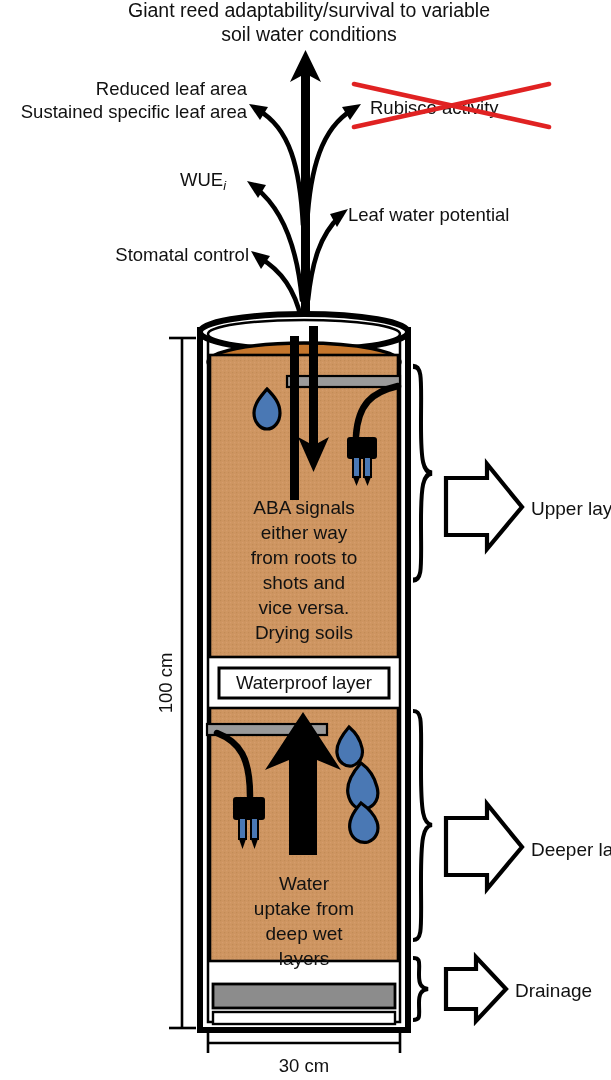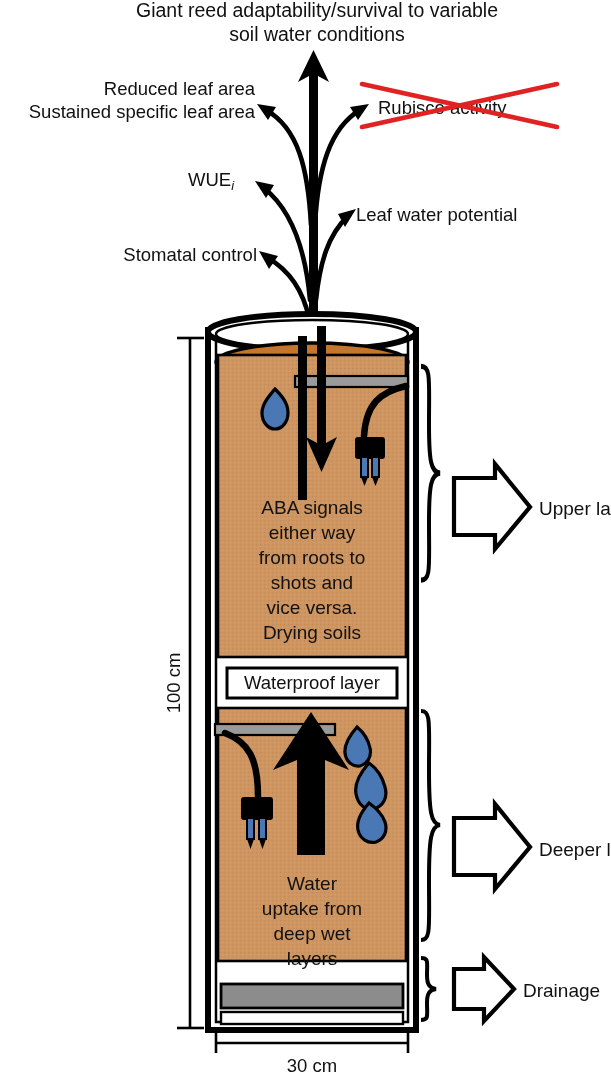--- a/index.html
+++ b/index.html
@@ -10,21 +10,21 @@
   body {
     width: 611px;
     height: 1080px;
     position: relative;
     overflow: hidden;
     font-family: "Liberation Sans", sans-serif;
     color: #000000;
   }
   #figure {
     position: absolute;
-    left: 12px;
+    left: 4px;
     top: 0;
     width: 538px;
     height: 1080px;
     text-align: center;
   }
   svg.diagram {
     display: block;
     width: 611px;
     height: 1080px;
   }

